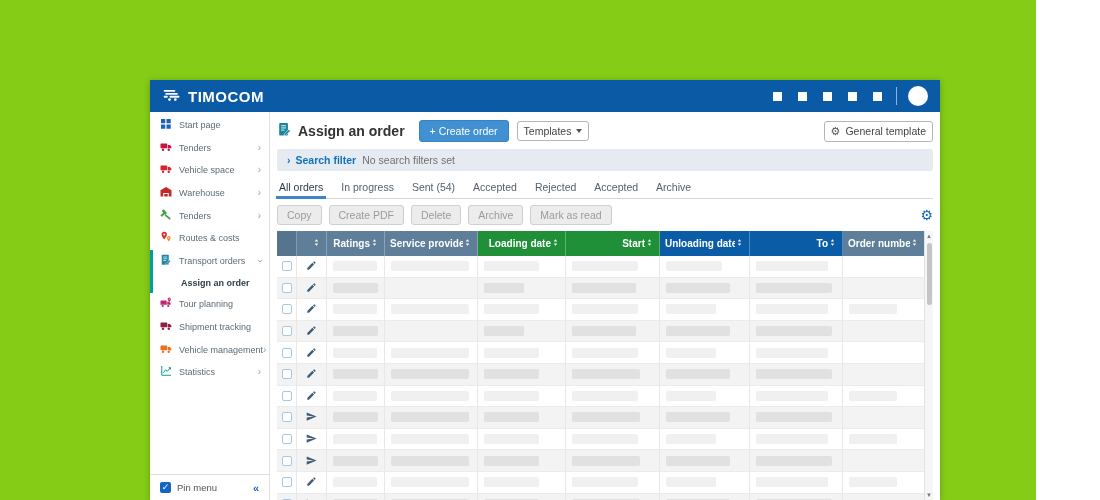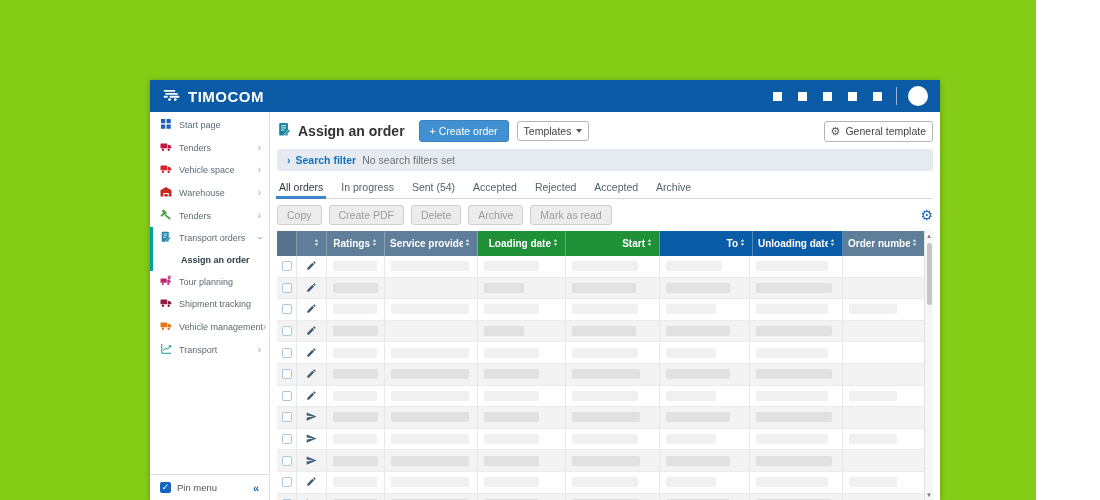--- a/index.html
+++ b/index.html
@@ -168,20 +168,29 @@
               <span><svg width="12" height="12" viewBox="0 0 24 24" aria-hidden="true">
                   <g fill="#3fa33f">
                     <rect x="6.2" y="0.8" width="5" height="10.5" rx="1" transform="rotate(-40 8.7 6)"></rect>
                     <rect x="0.8" y="8.6" width="10.5" height="4.2" rx="1" transform="rotate(-40 6 10.7)"></rect>
                     <rect x="8.6" y="14.2" width="13.5" height="3.4" rx="1" transform="rotate(38 15.3 15.9)"></rect>
                   </g>
                 </svg></span>
               <span class="lbl">Tenders</span>
               <span class="chev ">›</span>
             </div>
+            <div class="side-item">
+              <span><svg width="12" height="12" viewBox="0 0 24 24" aria-hidden="true">
+                  <path fill="#e02b2b" d="M8.5 1.5A5.3 5.3 0 0 0 3.2 6.8c0 4 5.3 10 5.3 10s5.3-6 5.3-10A5.3 5.3 0 0 0 8.5 1.5z"></path>
+                  <circle cx="8.5" cy="6.8" r="2" fill="#fff"></circle>
+                  <path fill="#f08a1d" d="M17.6 10.2a3.6 3.6 0 0 0-3.6 3.6c0 2.7 3.6 6.8 3.6 6.8s3.6-4.1 3.6-6.8a3.6 3.6 0 0 0-3.6-3.6z"></path>
+                  <circle cx="17.6" cy="13.8" r="1.3" fill="#fff"></circle>
+                </svg></span>
+              <span class="lbl">Routes &amp; costs</span>
+            </div>
             <div class="group-active">
               <div class="side-item">
                 <span><svg width="12" height="12" viewBox="0 0 24 24" aria-hidden="true">
                     <rect x="3.5" y="1.5" width="14" height="20" rx="1.5" fill="#1f86a5"></rect>
                     <path d="M6.5 6h8M6.5 9.5h8M6.5 13h5.5" stroke="#fff" stroke-width="1.4" fill="none"></path>
                     <path fill="#1f86a5" stroke="#fff" stroke-width="1" d="M12.5 20.5 20 13l2.4 2.4-7.5 7.5h-2.4z" transform="translate(-1 -1.2)"></path>
                   </svg></span>
                 <span class="lbl">Transport orders</span>
                 <span class="chev down">›</span>
               </div>
@@ -224,21 +233,21 @@
                 </svg></span>
               <span class="lbl">Vehicle management</span>
               <span class="chev ">›</span>
             </div>
             <div class="side-item">
               <span><svg width="12" height="12" viewBox="0 0 24 24" aria-hidden="true">
                   <path d="M3.5 2v18.5H22" stroke="#0f9d92" stroke-width="2" fill="none"></path>
                   <path d="M6.5 15.5 11 9.8l3.6 2.9 5.6-6.6" stroke="#0f9d92" stroke-width="2" fill="none"></path>
                   <path fill="#0f9d92" d="M16.5 4.5h5.5v5.5z"></path>
                 </svg></span>
-              <span class="lbl">Transport</span>
+              <span class="lbl">Statistics</span>
               <span class="chev ">›</span>
             </div>
           </div>
         <div class="pin-row">
           <span class="pin-cb">✓</span>
           <span>Pin menu</span>
           <span class="collapse">«</span>
         </div>
       </nav>
 
@@ -331,31 +340,31 @@
                 </div>
                 <div class="th" style="width: 94px; flex: 0 0 94px; background: rgb(31, 144, 56);">
                   <span class="thlbl">Start</span>
                   <span><svg width="9" height="9" viewBox="0 0 24 24" aria-hidden="true">
                       <g fill="#fff">
                         <path d="M12 3.5l4.6 5.7H7.4z"></path>
                         <path d="M12 20.5l-4.6-5.7h9.2z"></path>
                       </g>
                     </svg></span>
                 </div>
-                <div class="th" style="width: 93px; flex: 0 0 93px; background: rgb(11, 92, 167);">
-                  <span class="thlbl">To</span>
+                <div class="th" style="width: 90px; flex: 0 0 90px; background: rgb(11, 92, 167);">
+                  <span class="thlbl">Unloading date</span>
                   <span><svg width="9" height="9" viewBox="0 0 24 24" aria-hidden="true">
                       <g fill="#fff">
                         <path d="M12 3.5l4.6 5.7H7.4z"></path>
                         <path d="M12 20.5l-4.6-5.7h9.2z"></path>
                       </g>
                     </svg></span>
                 </div>
-                <div class="th" style="width: 90px; flex: 0 0 90px; background: rgb(11, 92, 167);">
-                  <span class="thlbl">Unloading date</span>
+                <div class="th" style="width: 93px; flex: 0 0 93px; background: rgb(11, 92, 167);">
+                  <span class="thlbl">To</span>
                   <span><svg width="9" height="9" viewBox="0 0 24 24" aria-hidden="true">
                       <g fill="#fff">
                         <path d="M12 3.5l4.6 5.7H7.4z"></path>
                         <path d="M12 20.5l-4.6-5.7h9.2z"></path>
                       </g>
                     </svg></span>
                 </div>
                 <div class="th" style="width: 82px; flex: 1 1 82px; background: rgb(94, 126, 154); border-right: none;">
                   <span class="thlbl">Order number</span>
                   <span><svg width="9" height="9" viewBox="0 0 24 24" aria-hidden="true">

